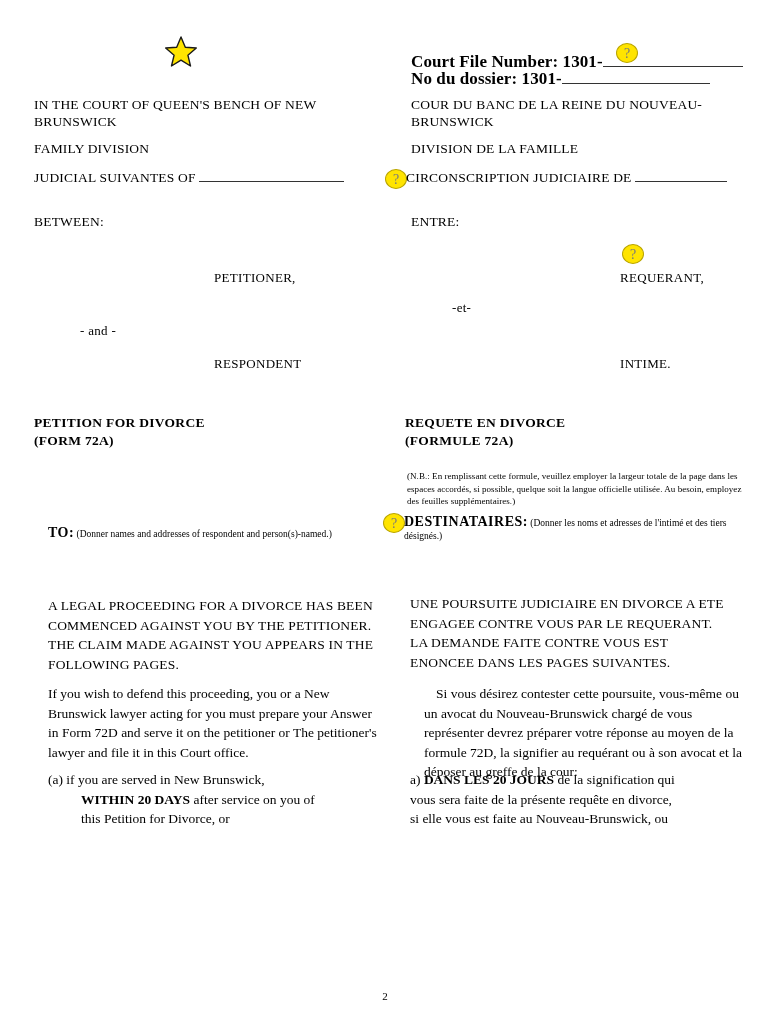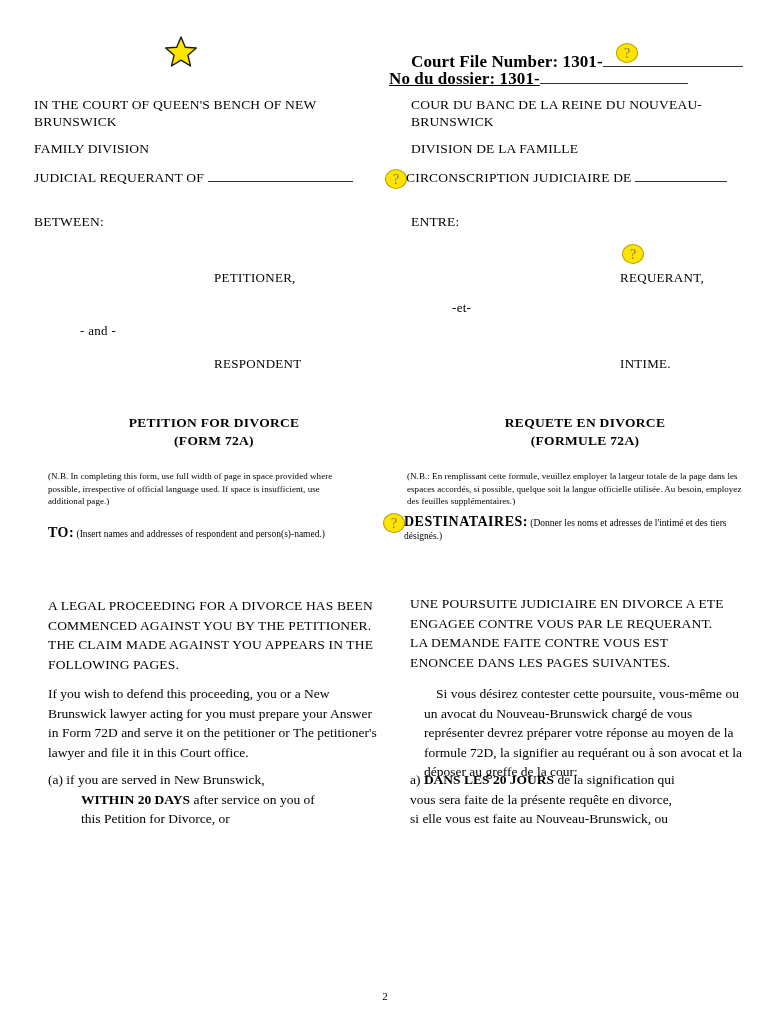--- a/index.html
+++ b/index.html
@@ -54,21 +54,20 @@
     line-height: 17px;
     letter-spacing: 0.2px;
   }
   .party {
     font-size: 13px;
     letter-spacing: 0.3px;
   }
   .title-blk {
     font-size: 13.5px;
     font-weight: bold;
-    text-align: center;
     line-height: 18px;
     letter-spacing: 0.3px;
   }
   .nb-note {
     font-size: 9px;
     line-height: 12.5px;
     letter-spacing: 0.05px;
   }
   .to-line {
     font-size: 9.5px;
@@ -119,33 +118,33 @@
   <div class="abs hdr-line" style="left:411px; top:52px;">
     <span>Court File Number: 1301-</span><span class="rule" style="width:140px;"></span>
   </div>
 
   <span class="help-badge abs" style="left:616px; top:43px;">
     <svg width="20" height="18" viewBox="0 0 20 18" aria-hidden="true">
       <text x="10" y="14" font-family="'Liberation Serif',serif" font-size="14" fill="#7a7a7a" text-anchor="middle">?</text>
     </svg>
   </span>
 
-  <div class="abs hdr-line" style="left:389px; top:69px;text-decoration:underline;">
+  <div class="abs hdr-line" style="left:411px; top:69px;">
     <span>No du dossier: 1301-</span><span class="rule" style="width:148px;"></span>
   </div>
 
   <div class="abs caption" style="left:34px; top:96px; width:350px;">
     <span>IN THE COURT OF QUEEN'S BENCH OF NEW</span><br>
     <span>BRUNSWICK</span>
   </div>
 
   <div class="abs caption" style="left:34px; top:140px;">FAMILY DIVISION</div>
 
   <div class="abs caption" style="left:34px; top:169px;">
-    <span>JUDICIAL REQUERANT OF</span>
+    <span>JUDICIAL SUIVANTES OF</span>
     <span class="rule" style="width:145px;"></span>
   </div>
 
   <div class="abs caption" style="left:34px; top:213px;">BETWEEN:</div>
 
   <div class="abs party" style="left:214px; top:270px;">PETITIONER,</div>
 
   <div class="abs party" style="left:80px; top:300px;margin-top:23px;">- and -</div>
 
   <div class="abs party" style="left:214px; top:356px;">RESPONDENT</div>
@@ -185,27 +184,26 @@
   <div class="abs title-blk" style="left:34px; top:414px; width:360px;">
     <span>PETITION FOR DIVORCE</span><br>
     <span>(FORM 72A)</span>
   </div>
 
   <div class="abs title-blk" style="left:405px; top:414px; width:360px;">
     <span>REQUETE EN DIVORCE</span><br>
     <span>(FORMULE 72A)</span>
   </div>
 
-  <div class="abs nb-note" style="left:48px; top:470px; width:285px;">(N.B. In completing this form, use full width of page in space provided where possible, irrespective of official language used. If space is insufficient, use additional page.)</div>
 
   <div class="abs nb-note" style="left:407px; top:470px; width:340px;">(N.B.:  En remplissant cette formule, veuillez employer la largeur totale de la page dans les espaces accordés, si possible, quelque soit la langue officielle utilisée. Au besoin, employez des feuilles supplémentaires.)</div>
 
   <div class="abs to-line" style="left:48px; top:526px; width:330px;">
     <span class="big">TO:</span>
-    <span>(Insert names and addresses of respondent and person(s)-named.)</span>
+    <span>(Donner names and addresses of respondent and person(s)-named.)</span>
   </div>
 
   <span class="help-badge abs" style="left:383px; top:513px;">
     <svg width="20" height="18" viewBox="0 0 20 18" aria-hidden="true">
       <text x="10" y="14" font-family="'Liberation Serif',serif" font-size="14" fill="#7a7a7a" text-anchor="middle">?</text>
     </svg>
   </span>
 
   <div class="abs to-line" style="left:404px; top:515px; width:345px;">
     <span class="big">DESTINATAIRES:</span>

